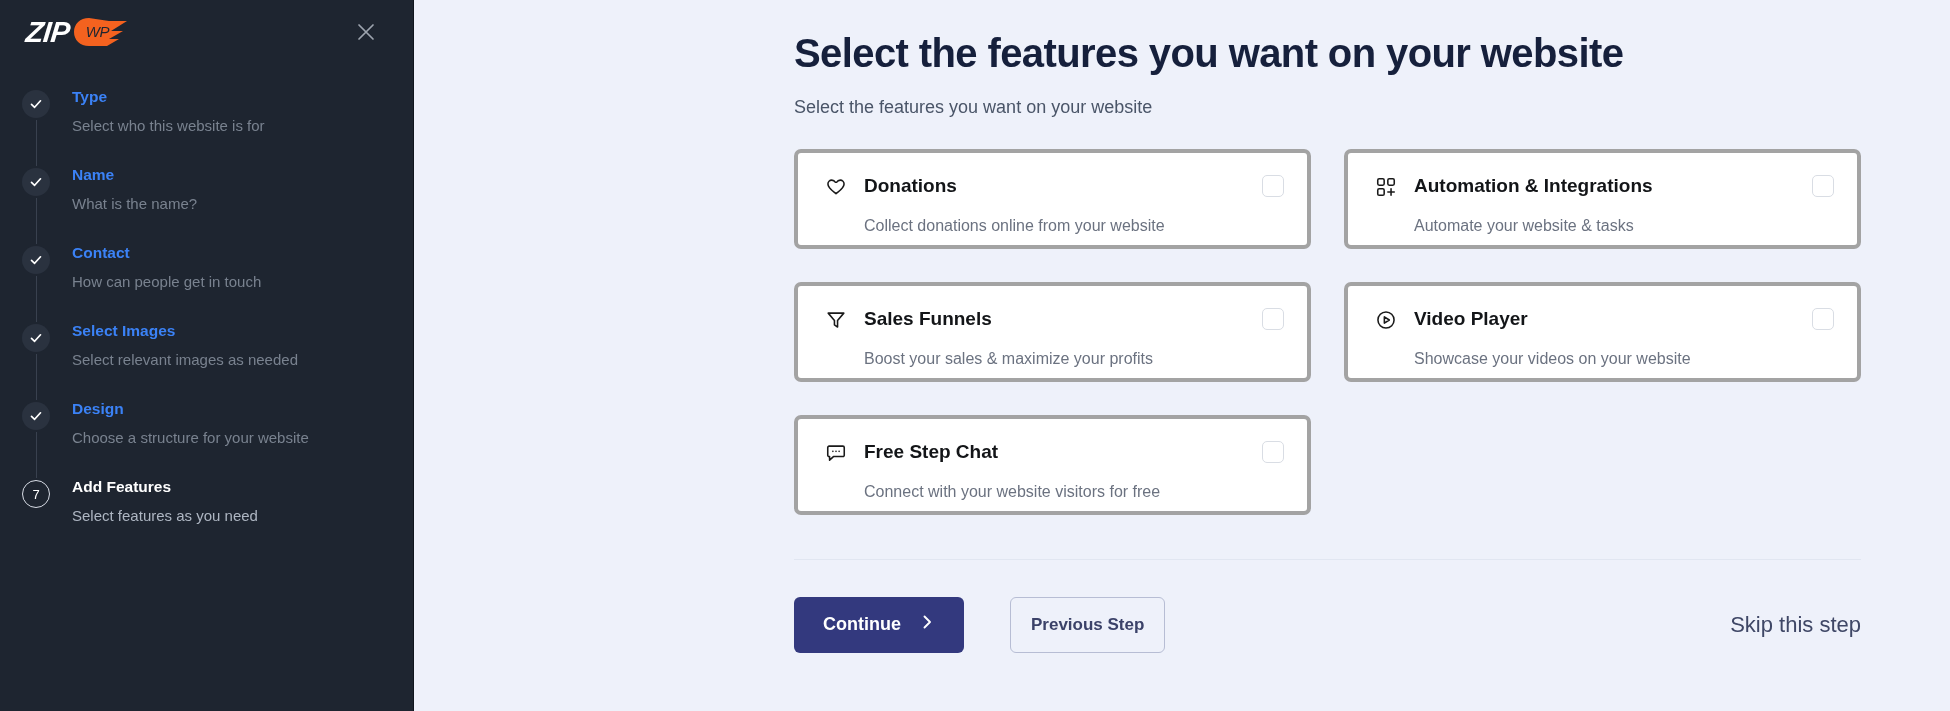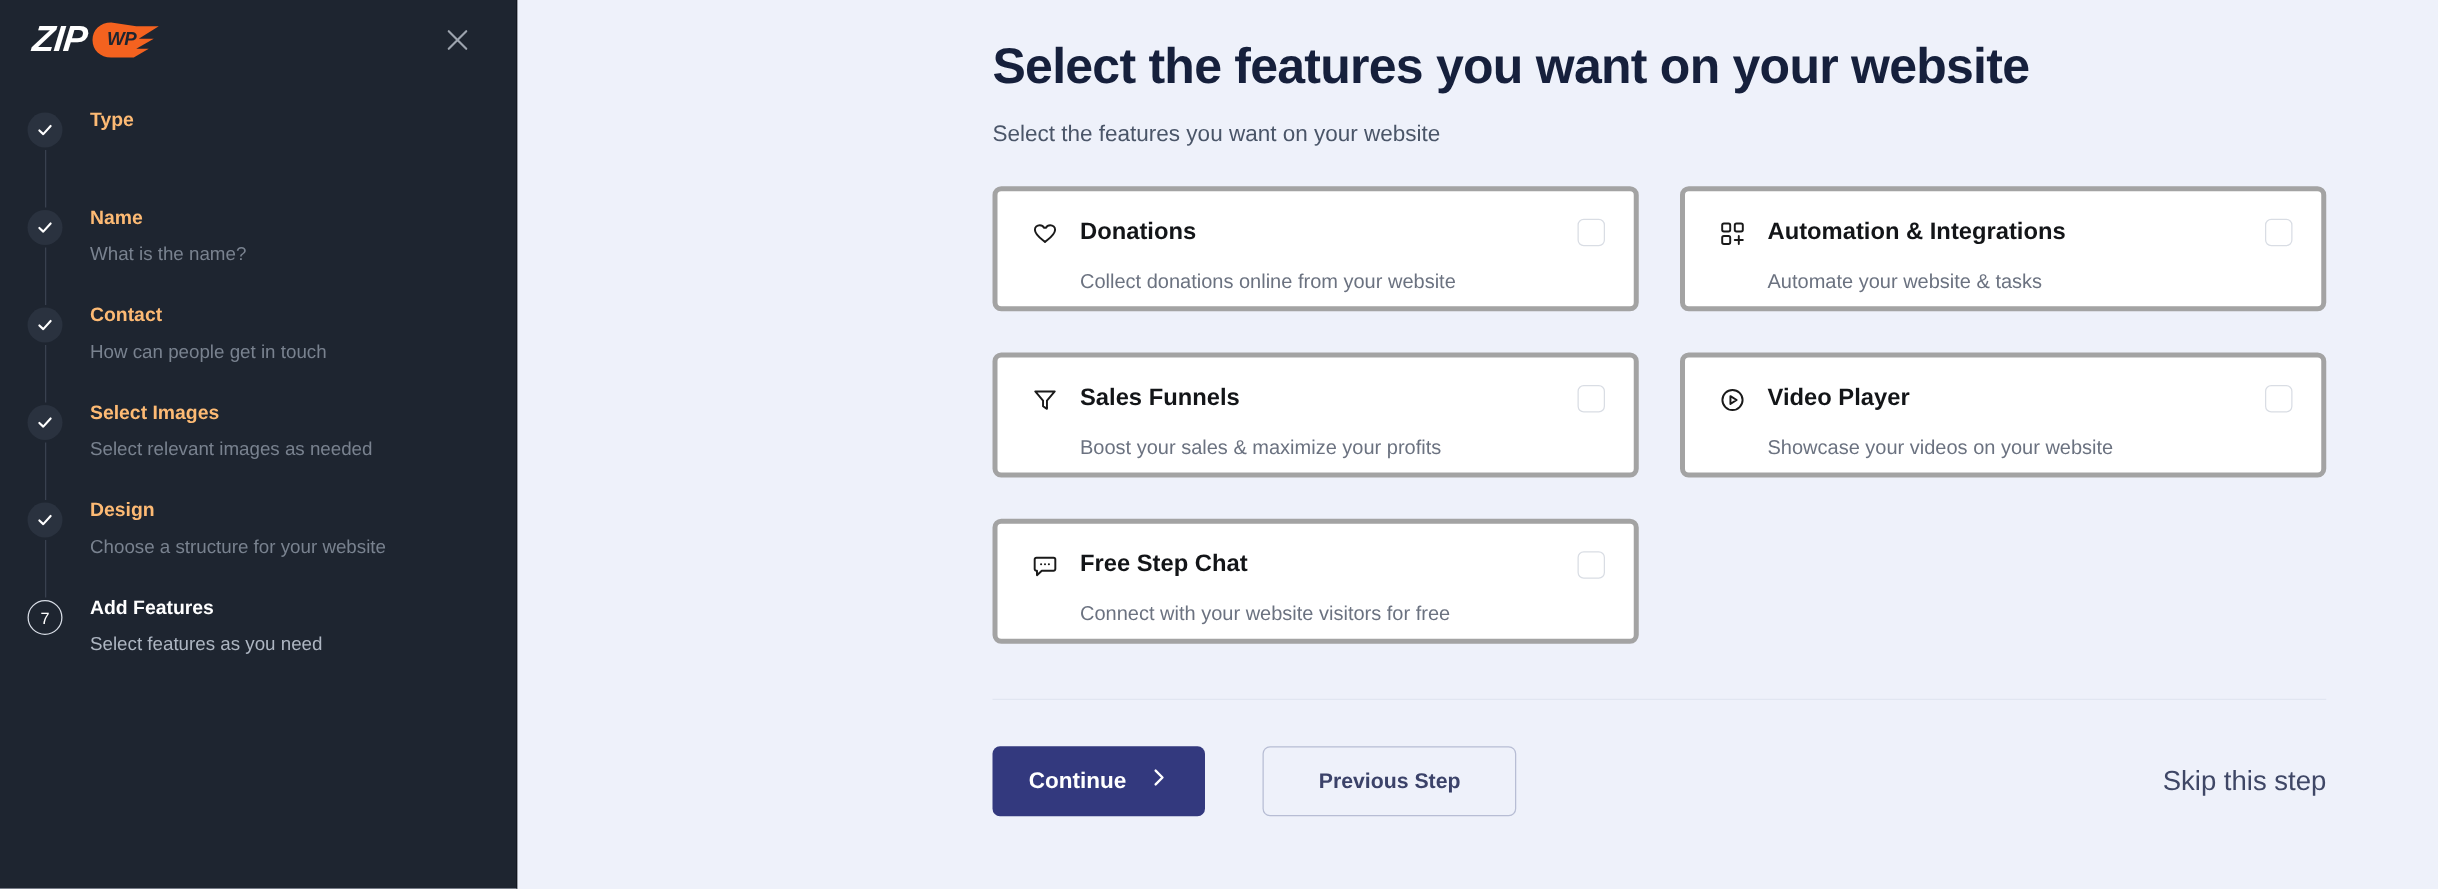--- a/index.html
+++ b/index.html
@@ -52,21 +52,21 @@
     width: 62px;
     height: 30px;
   }
   .logo-badge svg { display: block; }
   .logo-wp {
     position: absolute;
     left: 13px;
     top: 7px;
     color: #1e2530;
     font-size: 15px;
-    font-weight: bold;
+    font-weight: normal;
     font-style: italic;
     letter-spacing: -0.3px;
     line-height: 1;
   }
   .close-btn {
     width: 30px;
     height: 30px;
     display: flex;
     align-items: center;
     justify-content: center;
@@ -111,21 +111,21 @@
   .step-line {
     position: absolute;
     left: 13.5px;
     top: 32px;
     width: 1px;
     height: 46px;
     background: #39414f;
   }
   .step:last-child .step-line { display: none; }
   .step-title {
-    color: #fdba74;
+    color: #3b82f6;
     font-size: 15.5px;
     font-weight: bold;
     line-height: 1.2;
     margin-top: 3px;
   }
   .step.active .step-title { color: #ffffff; }
   .step-sub {
     color: #79828f;
     font-size: 15px;
     margin-top: 10px;
@@ -242,21 +242,21 @@
     align-items: center;
     gap: 18px;
     cursor: pointer;
   }
   .btn-prev {
     background: transparent;
     color: #3b4269;
     border: 1px solid #b7bdd4;
     border-radius: 6px;
     height: 56px;
-    padding: 0 44px;
+    padding: 0 20px;
     font-size: 17px;
     font-weight: bold;
     font-family: "Liberation Sans", sans-serif;
     margin-left: 46px;
     cursor: pointer;
   }
   .skip {
     margin-left: auto;
     font-size: 22px;
     color: #3f4766;
@@ -287,20 +287,21 @@
   <nav class="steps">
 
     <div class="step">
       <span class="step-marker done">
         <svg width="14" height="14" viewBox="0 0 14 14">
             <path d="M2.5 7.4 L5.6 10.3 L11.5 3.8" stroke="#ffffff" stroke-width="1.7" fill="none" stroke-linecap="round" stroke-linejoin="round"></path>
           </svg>
       </span>
       <span class="step-line"></span>
       <div class="step-title">Type</div>
+      <div class="step-sub">Select who this website is for</div>
     </div>
 
     <div class="step">
       <span class="step-marker done">
         <svg width="14" height="14" viewBox="0 0 14 14">
             <path d="M2.5 7.4 L5.6 10.3 L11.5 3.8" stroke="#ffffff" stroke-width="1.7" fill="none" stroke-linecap="round" stroke-linejoin="round"></path>
           </svg>
       </span>
       <span class="step-line"></span>
       <div class="step-title">Name</div>

